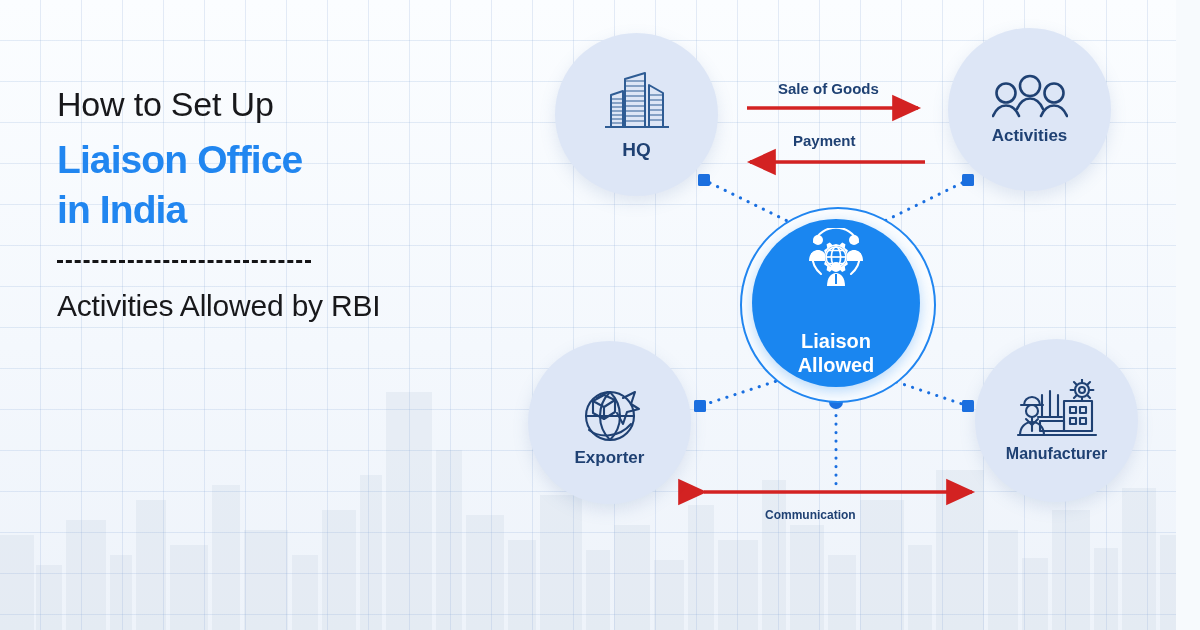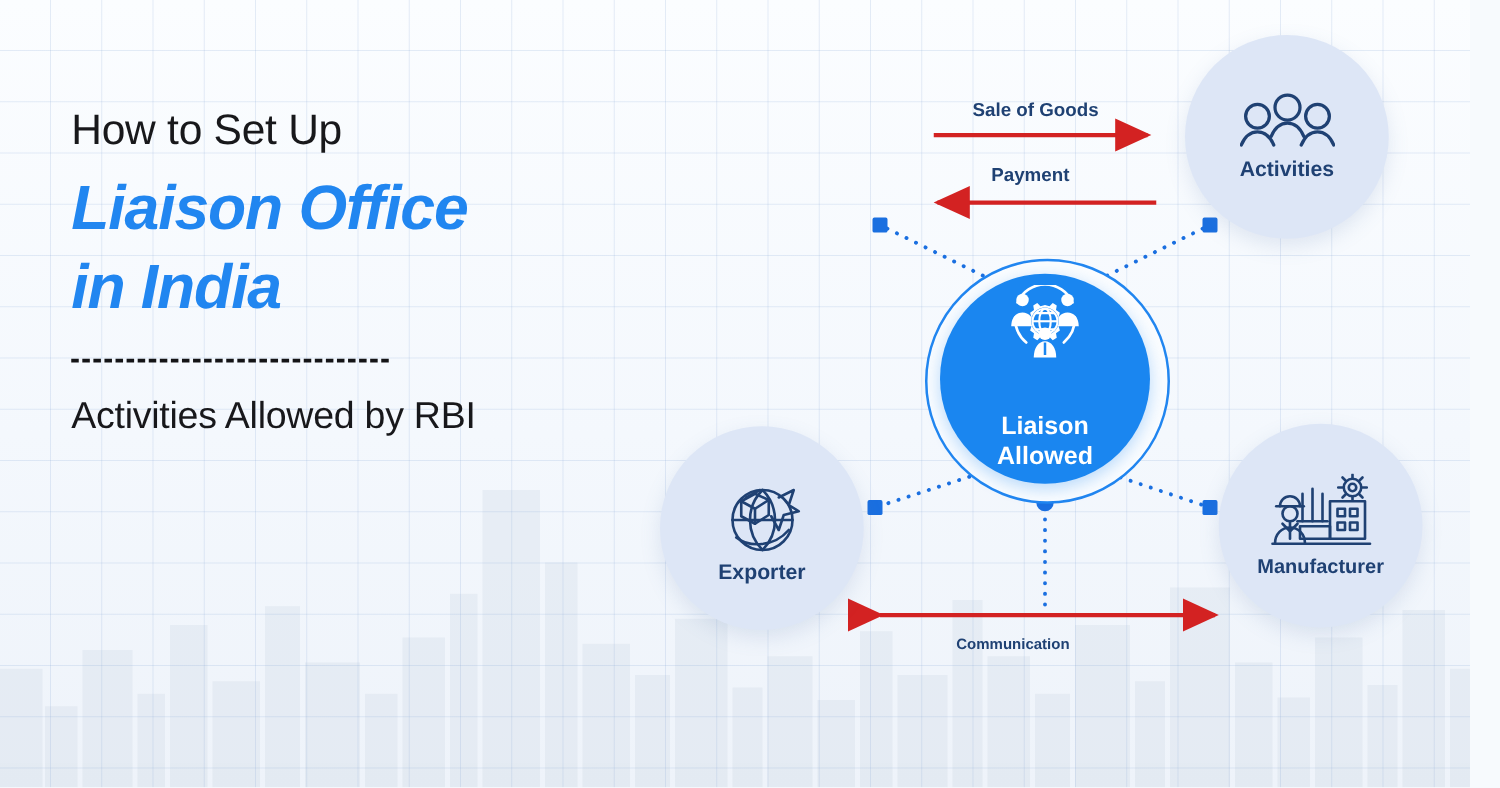--- a/index.html
+++ b/index.html
@@ -52,26 +52,25 @@
   }
   .h-line1 {
     font-size: 34px;
     font-weight: 400;
     color: #18181b;
     letter-spacing: -0.2px;
     line-height: 1.1;
     margin-bottom: 12px;
   }
   .h-blue {
-    font-size: 50px;
+    font-size: 39px;
     font-weight: 700;
     color: #2186f0;
     line-height: 1.26;
     letter-spacing: -0.9px;
-    font-style: italic;
   }
   #divider {
     margin-top: 26px;
     width: 254px;
     height: 0;
     border-top: 3px dashed #141416;
   }
   .h-sub {
     margin-top: 26px;
     font-size: 30px;
@@ -251,20 +250,36 @@
 
       <line x1="247" y1="108" x2="418" y2="108" stroke="#d32222" stroke-width="3.4" marker-end="url(#ah-r)"></line>
       <line x1="425" y1="162" x2="250" y2="162" stroke="#d32222" stroke-width="3.4" marker-end="url(#ah-l)"></line>
       <line x1="204" y1="492" x2="472" y2="492" stroke="#d32222" stroke-width="3.4" marker-end="url(#ah-r)" marker-start="url(#ah-l)"></line>
     </svg>
 
     <div class="flowlabel" id="lbl-sale">Sale of Goods</div>
     <div class="flowlabel" id="lbl-payment">Payment</div>
     <div class="flowlabel" id="lbl-comm">Communication</div>
 
+    <div class="node" id="node-hq">
+      <svg class="ico" width="72" height="66" viewBox="0 0 72 66">
+        <g fill="none" stroke="#2e5c94" stroke-width="2" stroke-linejoin="round">
+          <path d="M22 22 L22 58 L10 58 L10 26 Z"></path>
+          <path d="M48 16 L62 24 L62 58 L48 58 Z"></path>
+          <path d="M24 10 L44 4 L44 58 L24 58 Z"></path>
+          <path d="M4 58 L68 58"></path>
+        </g>
+        <g stroke="#2e5c94" stroke-width="1.2">
+          <path d="M11 30h10M11 34h10M11 38h10M11 42h10M11 46h10M11 50h10M11 54h10"></path>
+          <path d="M25 12h18M25 17h18M25 22h18M25 27h18M25 32h18M25 37h18M25 42h18M25 47h18M25 52h18"></path>
+          <path d="M49 26h12M49 31h12M49 36h12M49 41h12M49 46h12M49 51h12"></path>
+        </g>
+      </svg>
+      <div class="lbl">HQ</div>
+    </div>
 
     <div class="node" id="node-customers">
       <svg class="ico" width="76" height="52" viewBox="0 0 76 52">
         <g fill="none" stroke="#1f4173" stroke-width="2.6" stroke-linecap="round">
           <circle cx="38" cy="13" r="10"></circle>
           <path d="M25 36c3-7 7.5-10.5 13-10.5S48 29 51 36"></path>
           <circle cx="14" cy="20" r="9.5"></circle>
           <path d="M1 43c3-7 7-10.5 13-10.5S24 36 27 43"></path>
           <circle cx="62" cy="20" r="9.5"></circle>
           <path d="M49 43c3-7 7-10.5 13-10.5S72 36 75 43"></path>

